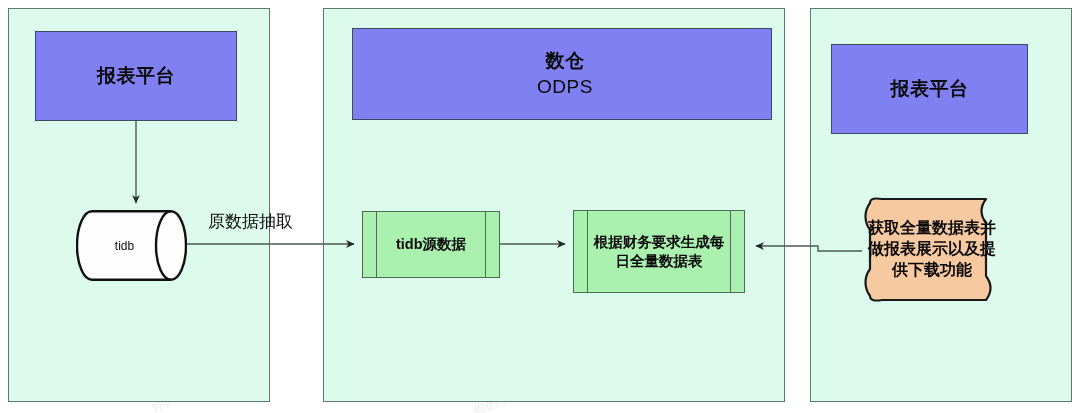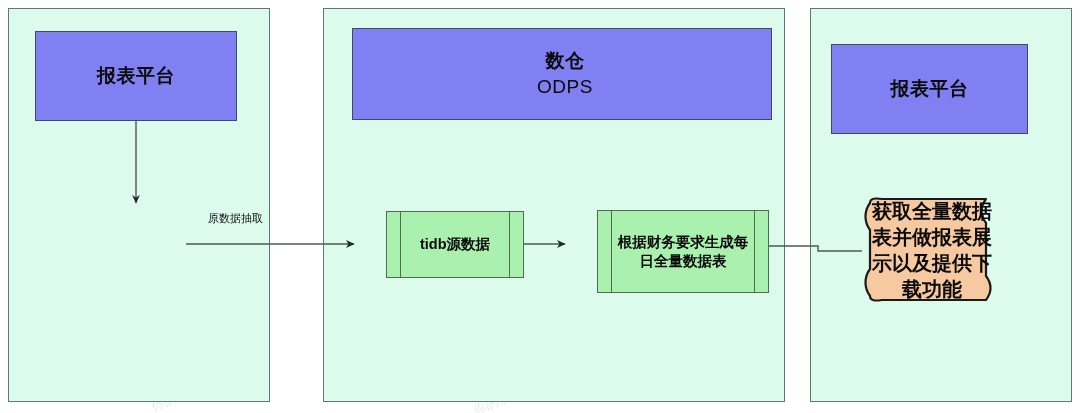--- a/index.html
+++ b/index.html
@@ -77,21 +77,20 @@
     border: 1.3px solid #4f6b52;
     box-sizing: border-box;
     display: flex;
     align-items: center;
     justify-content: center;
     text-align: center;
     font-size: 14.5px;
     font-weight: bold;
     color: #0a0a0a;
     line-height: 1.28;
-    margin-left: 24px;
   }
   .pproc::before, .pproc::after {
     content: "";
     position: absolute;
     top: 0;
     bottom: 0;
     width: 0;
     border-left: 1.3px solid #4f6b52;
   }
   .pproc::before { left: 13px; }
@@ -105,38 +104,38 @@
   .doc {
     position: absolute;
   }
   .doc .txt {
     position: absolute;
     left: 0; top: 0; width: 100%; height: 100%;
     display: flex;
     align-items: center;
     justify-content: center;
     text-align: center;
-    font-size: 20px;
+    font-size: 16px;
     font-weight: bold;
     color: #0a0a0a;
     line-height: 1.3;
     box-sizing: border-box;
     padding: 0 4px;
     pointer-events: none;
   }
   
   .edge {
     position: absolute;
     left: 0; top: 0;
     width: 1080px; height: 413px;
     pointer-events: none;
   }
   .edge-label {
     position: absolute;
-    font-size: 11px;
+    font-size: 17px;
     color: #0d0d0d;
     white-space: nowrap;
     line-height: 1.2;
   }
 </style>
 </head>
 <body>
 
 <div id="canvas">
 
@@ -197,20 +196,27 @@
       <path d="M500,244 L565,244" fill="none" stroke="#4a5a55" stroke-width="1.4" marker-end="url(#ah)"></path>
     </g>
 
     <g>
       <path d="M862,251 L818,251 L818,246 L756,246" fill="none" stroke="#4a5a55" stroke-width="1.4" marker-end="url(#ah)"></path>
     </g>
   </svg>
 
   <div class="edge-label" style="left:208px; top:212px;">原数据抽取</div>
 
+  <div class="cyl" style="left:76px; top:210px; width:111px; height:71px;">
+    <svg width="111" height="71" viewBox="0 0 111 71" xmlns="http://www.w3.org/2000/svg">
+      <path d="M16,1.2 L95,1.2 A15,34.3 0 0 1 95,69.8 L16,69.8 A15,34.3 0 0 1 16,1.2 Z" fill="#fefefe" stroke="#111111" stroke-width="2.4"></path>
+      <path d="M95,1.2 A15,34.3 0 0 0 95,69.8" fill="none" stroke="#111111" stroke-width="2.4"></path>
+    </svg>
+    <div class="label">tidb</div>
+  </div>
 
   <div class="pproc" style="left:362px; top:211px; width:138px; height:67px;">
     <span class="txt">tidb源数据</span>
   </div>
 
   <div class="pproc" style="left:573px; top:210px; width:172px; height:83px;">
     <span class="txt">根据财务要求生成每日全量数据表</span>
   </div>
 
   <div class="doc" style="left:860px; top:197px; width:144px; height:105px;">

